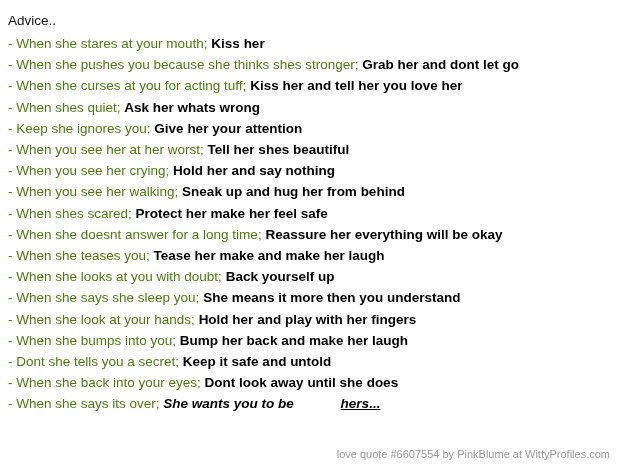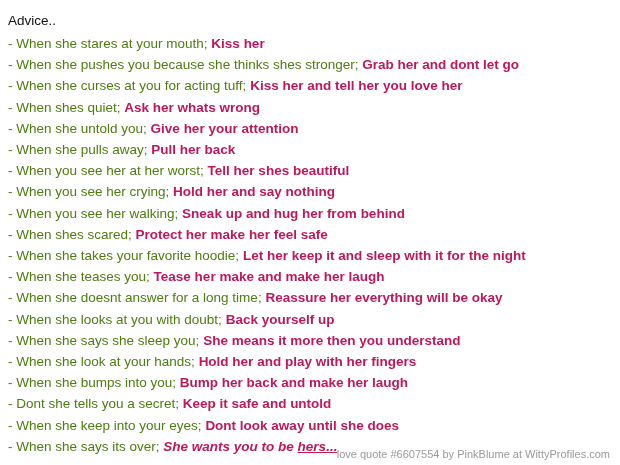--- a/index.html
+++ b/index.html
@@ -37,28 +37,29 @@
     font-size: 13.5px;
     line-height: 21.2px;
     color: #111111;
     white-space: nowrap;
   }
   .cue {
     color: #4d7c0f;
   }
   .answer {
     font-weight: bold;
-    color: #be185d;
+    color: #000000;
   }
   .answer.italic {
     font-style: italic;
     font-weight: bold;
   }
   .answer .underline {
     text-decoration: underline;
+    margin-left: 43px;
   }
   .footer {
     position: absolute;
     right: 10px;
     bottom: 5px;
     font-size: 11px;
     color: #9a9a9a;
     white-space: nowrap;
   }
 </style>
@@ -80,54 +81,46 @@
     </li>
     <li class="advice-item">
       <span class="cue">- When she curses at you for acting tuff;</span>
       <span class="answer">Kiss her and tell her you love her</span>
     </li>
     <li class="advice-item">
       <span class="cue">- When shes quiet;</span>
       <span class="answer">Ask her whats wrong</span>
     </li>
     <li class="advice-item">
-      <span class="cue">- When she untold you;</span>
+      <span class="cue">- Keep she ignores you;</span>
       <span class="answer">Give her your attention</span>
-    </li>
-    <li class="advice-item">
-      <span class="cue">- When she pulls away;</span>
-      <span class="answer">Pull her back</span>
     </li>
     <li class="advice-item">
       <span class="cue">- When you see her at her worst;</span>
       <span class="answer">Tell her shes beautiful</span>
     </li>
     <li class="advice-item">
       <span class="cue">- When you see her crying;</span>
       <span class="answer">Hold her and say nothing</span>
     </li>
     <li class="advice-item">
       <span class="cue">- When you see her walking;</span>
       <span class="answer">Sneak up and hug her from behind</span>
     </li>
     <li class="advice-item">
       <span class="cue">- When shes scared;</span>
       <span class="answer">Protect her make her feel safe</span>
     </li>
     <li class="advice-item">
-      <span class="cue">- When she takes your favorite hoodie;</span>
-      <span class="answer">Let her keep it and sleep with it for the night</span>
+      <span class="cue">- When she doesnt answer for a long time;</span>
+      <span class="answer">Reassure her everything will be okay</span>
     </li>
     <li class="advice-item">
       <span class="cue">- When she teases you;</span>
       <span class="answer">Tease her make and make her laugh</span>
-    </li>
-    <li class="advice-item">
-      <span class="cue">- When she doesnt answer for a long time;</span>
-      <span class="answer">Reassure her everything will be okay</span>
     </li>
     <li class="advice-item">
       <span class="cue">- When she looks at you with doubt;</span>
       <span class="answer">Back yourself up</span>
     </li>
     <li class="advice-item">
       <span class="cue">- When she says she sleep you;</span>
       <span class="answer">She means it more then you understand</span>
     </li>
     <li class="advice-item">
@@ -136,21 +129,21 @@
     </li>
     <li class="advice-item">
       <span class="cue">- When she bumps into you;</span>
       <span class="answer">Bump her back and make her laugh</span>
     </li>
     <li class="advice-item">
       <span class="cue">- Dont she tells you a secret;</span>
       <span class="answer">Keep it safe and untold</span>
     </li>
     <li class="advice-item">
-      <span class="cue">- When she keep into your eyes;</span>
+      <span class="cue">- When she back into your eyes;</span>
       <span class="answer">Dont look away until she does</span>
     </li>
     <li class="advice-item">
       <span class="cue">- When she says its over;</span>
       <span class="answer italic" id="final-answer">She wants you to be <span class="underline">hers...</span></span>
     </li>
   </ul>
 
   <div class="footer">love quote #6607554 by PinkBlume at WittyProfiles.com</div>
 

